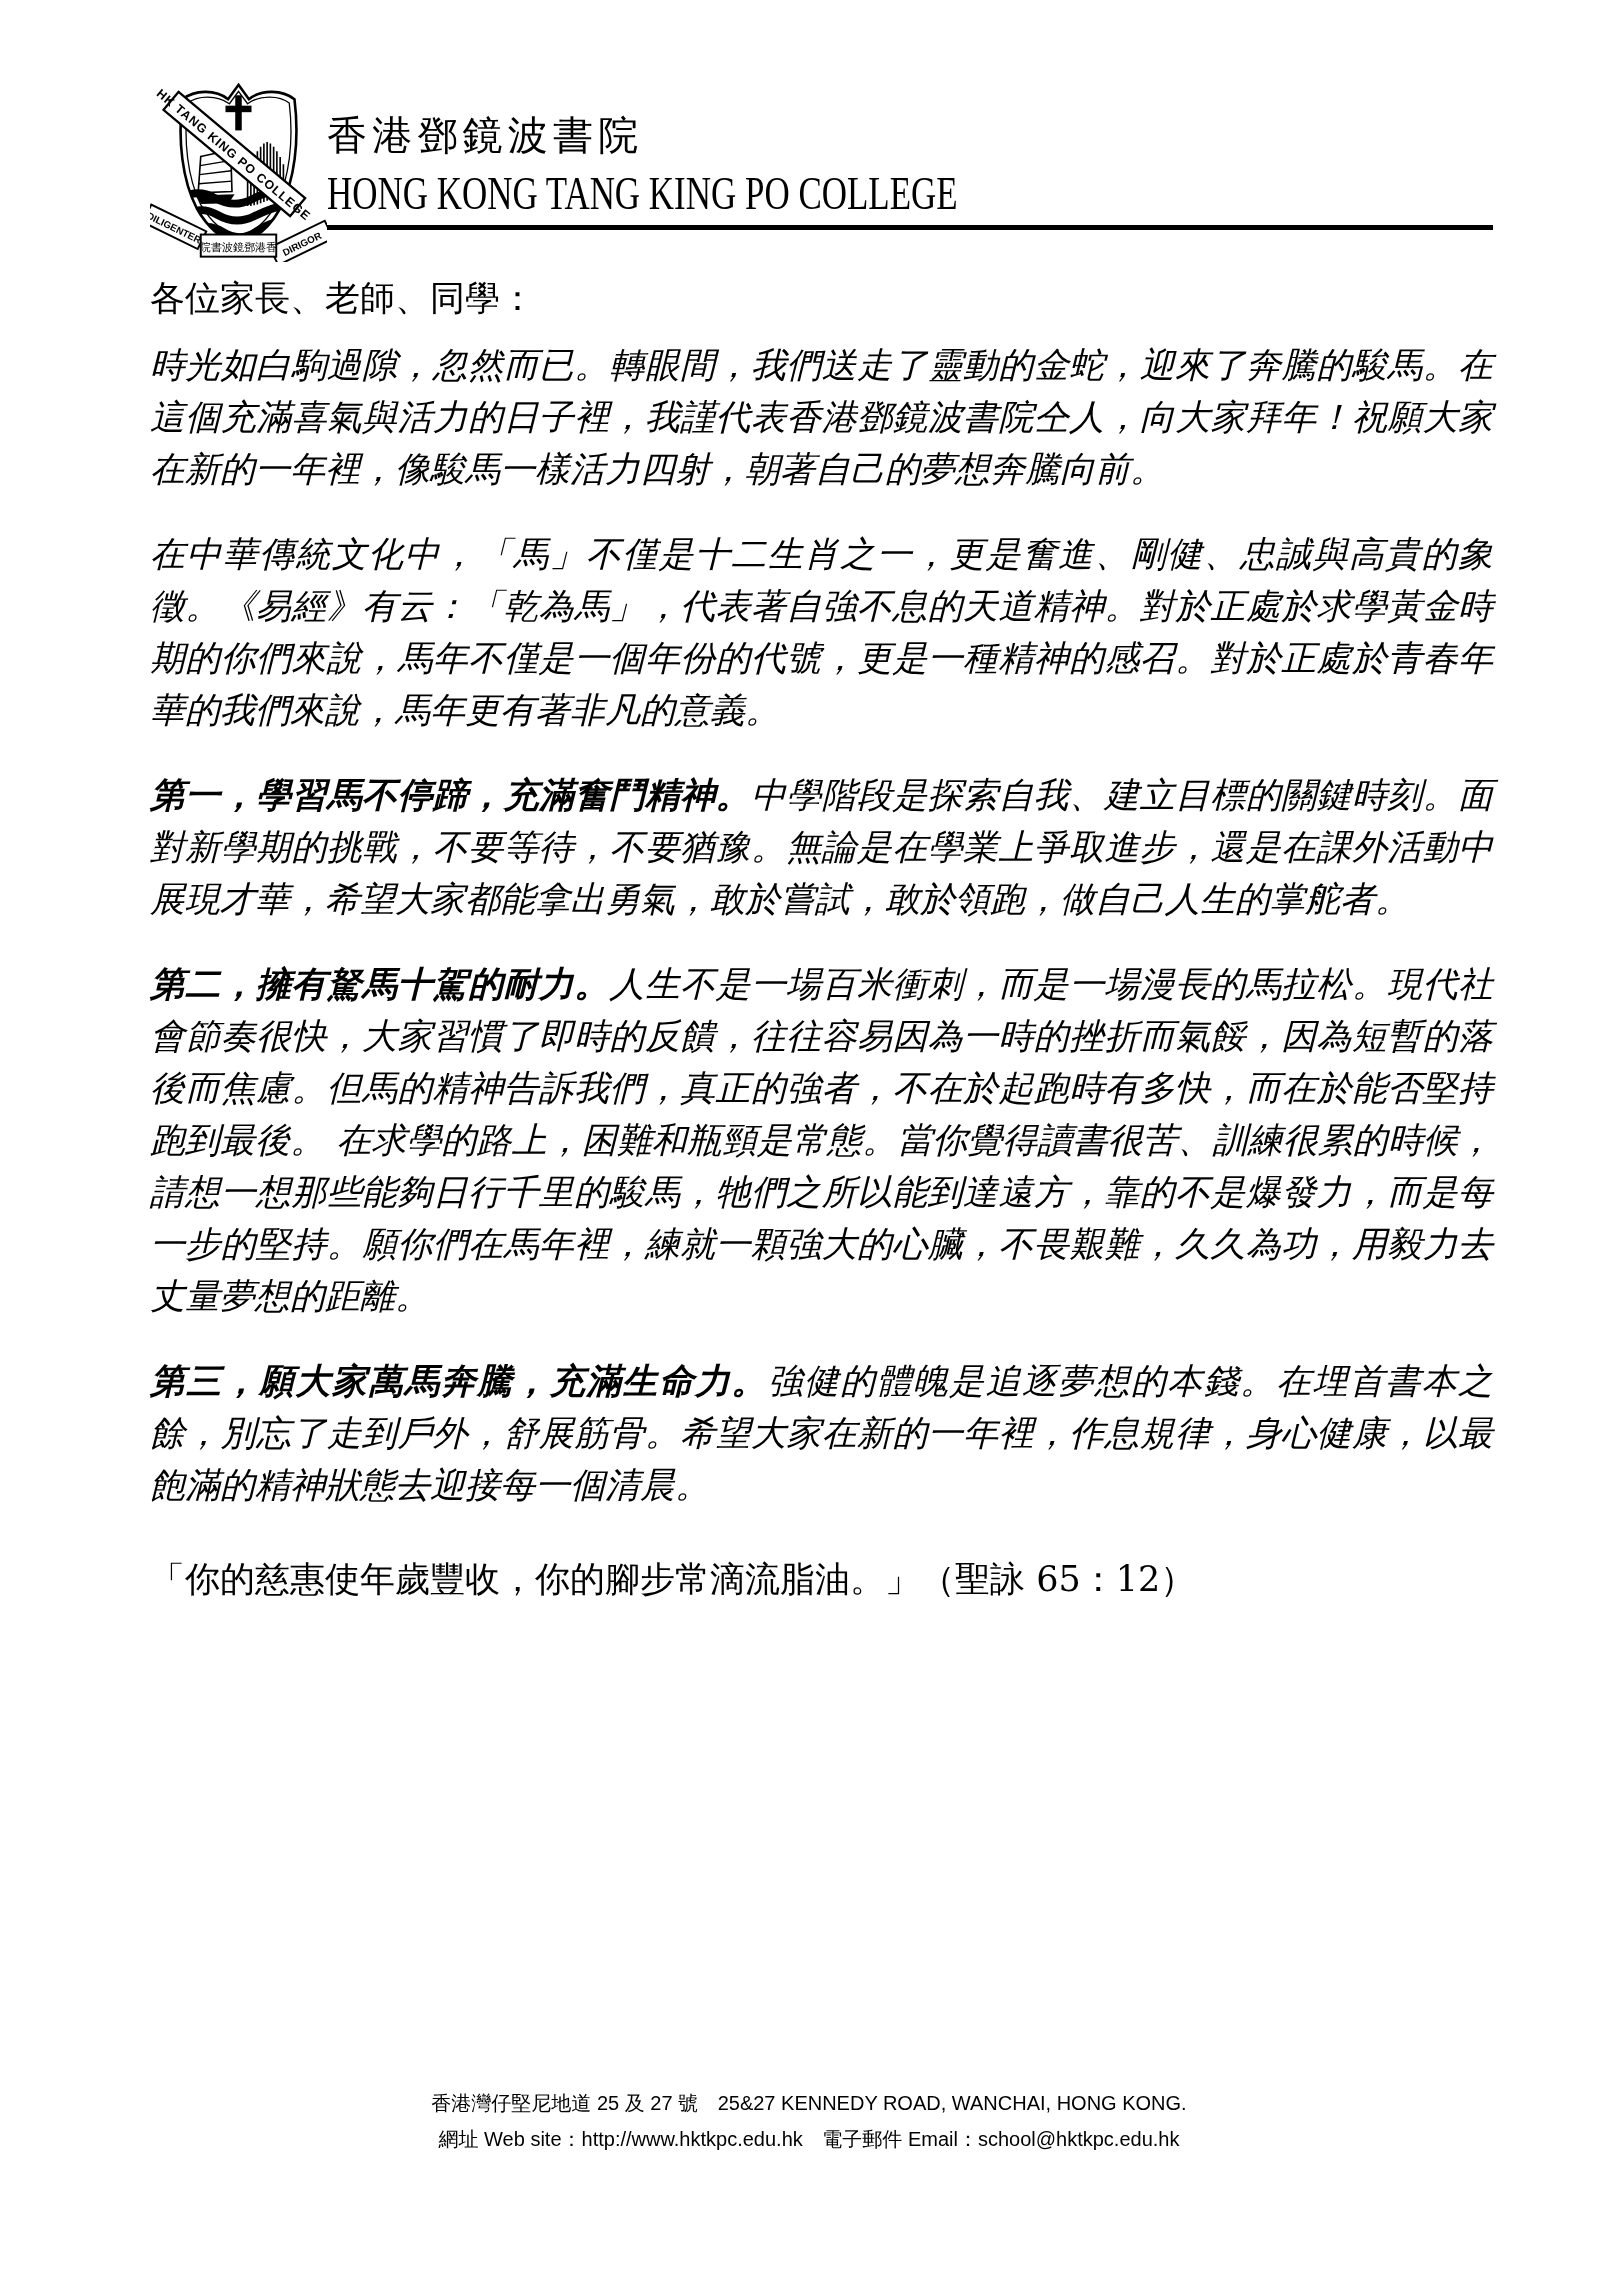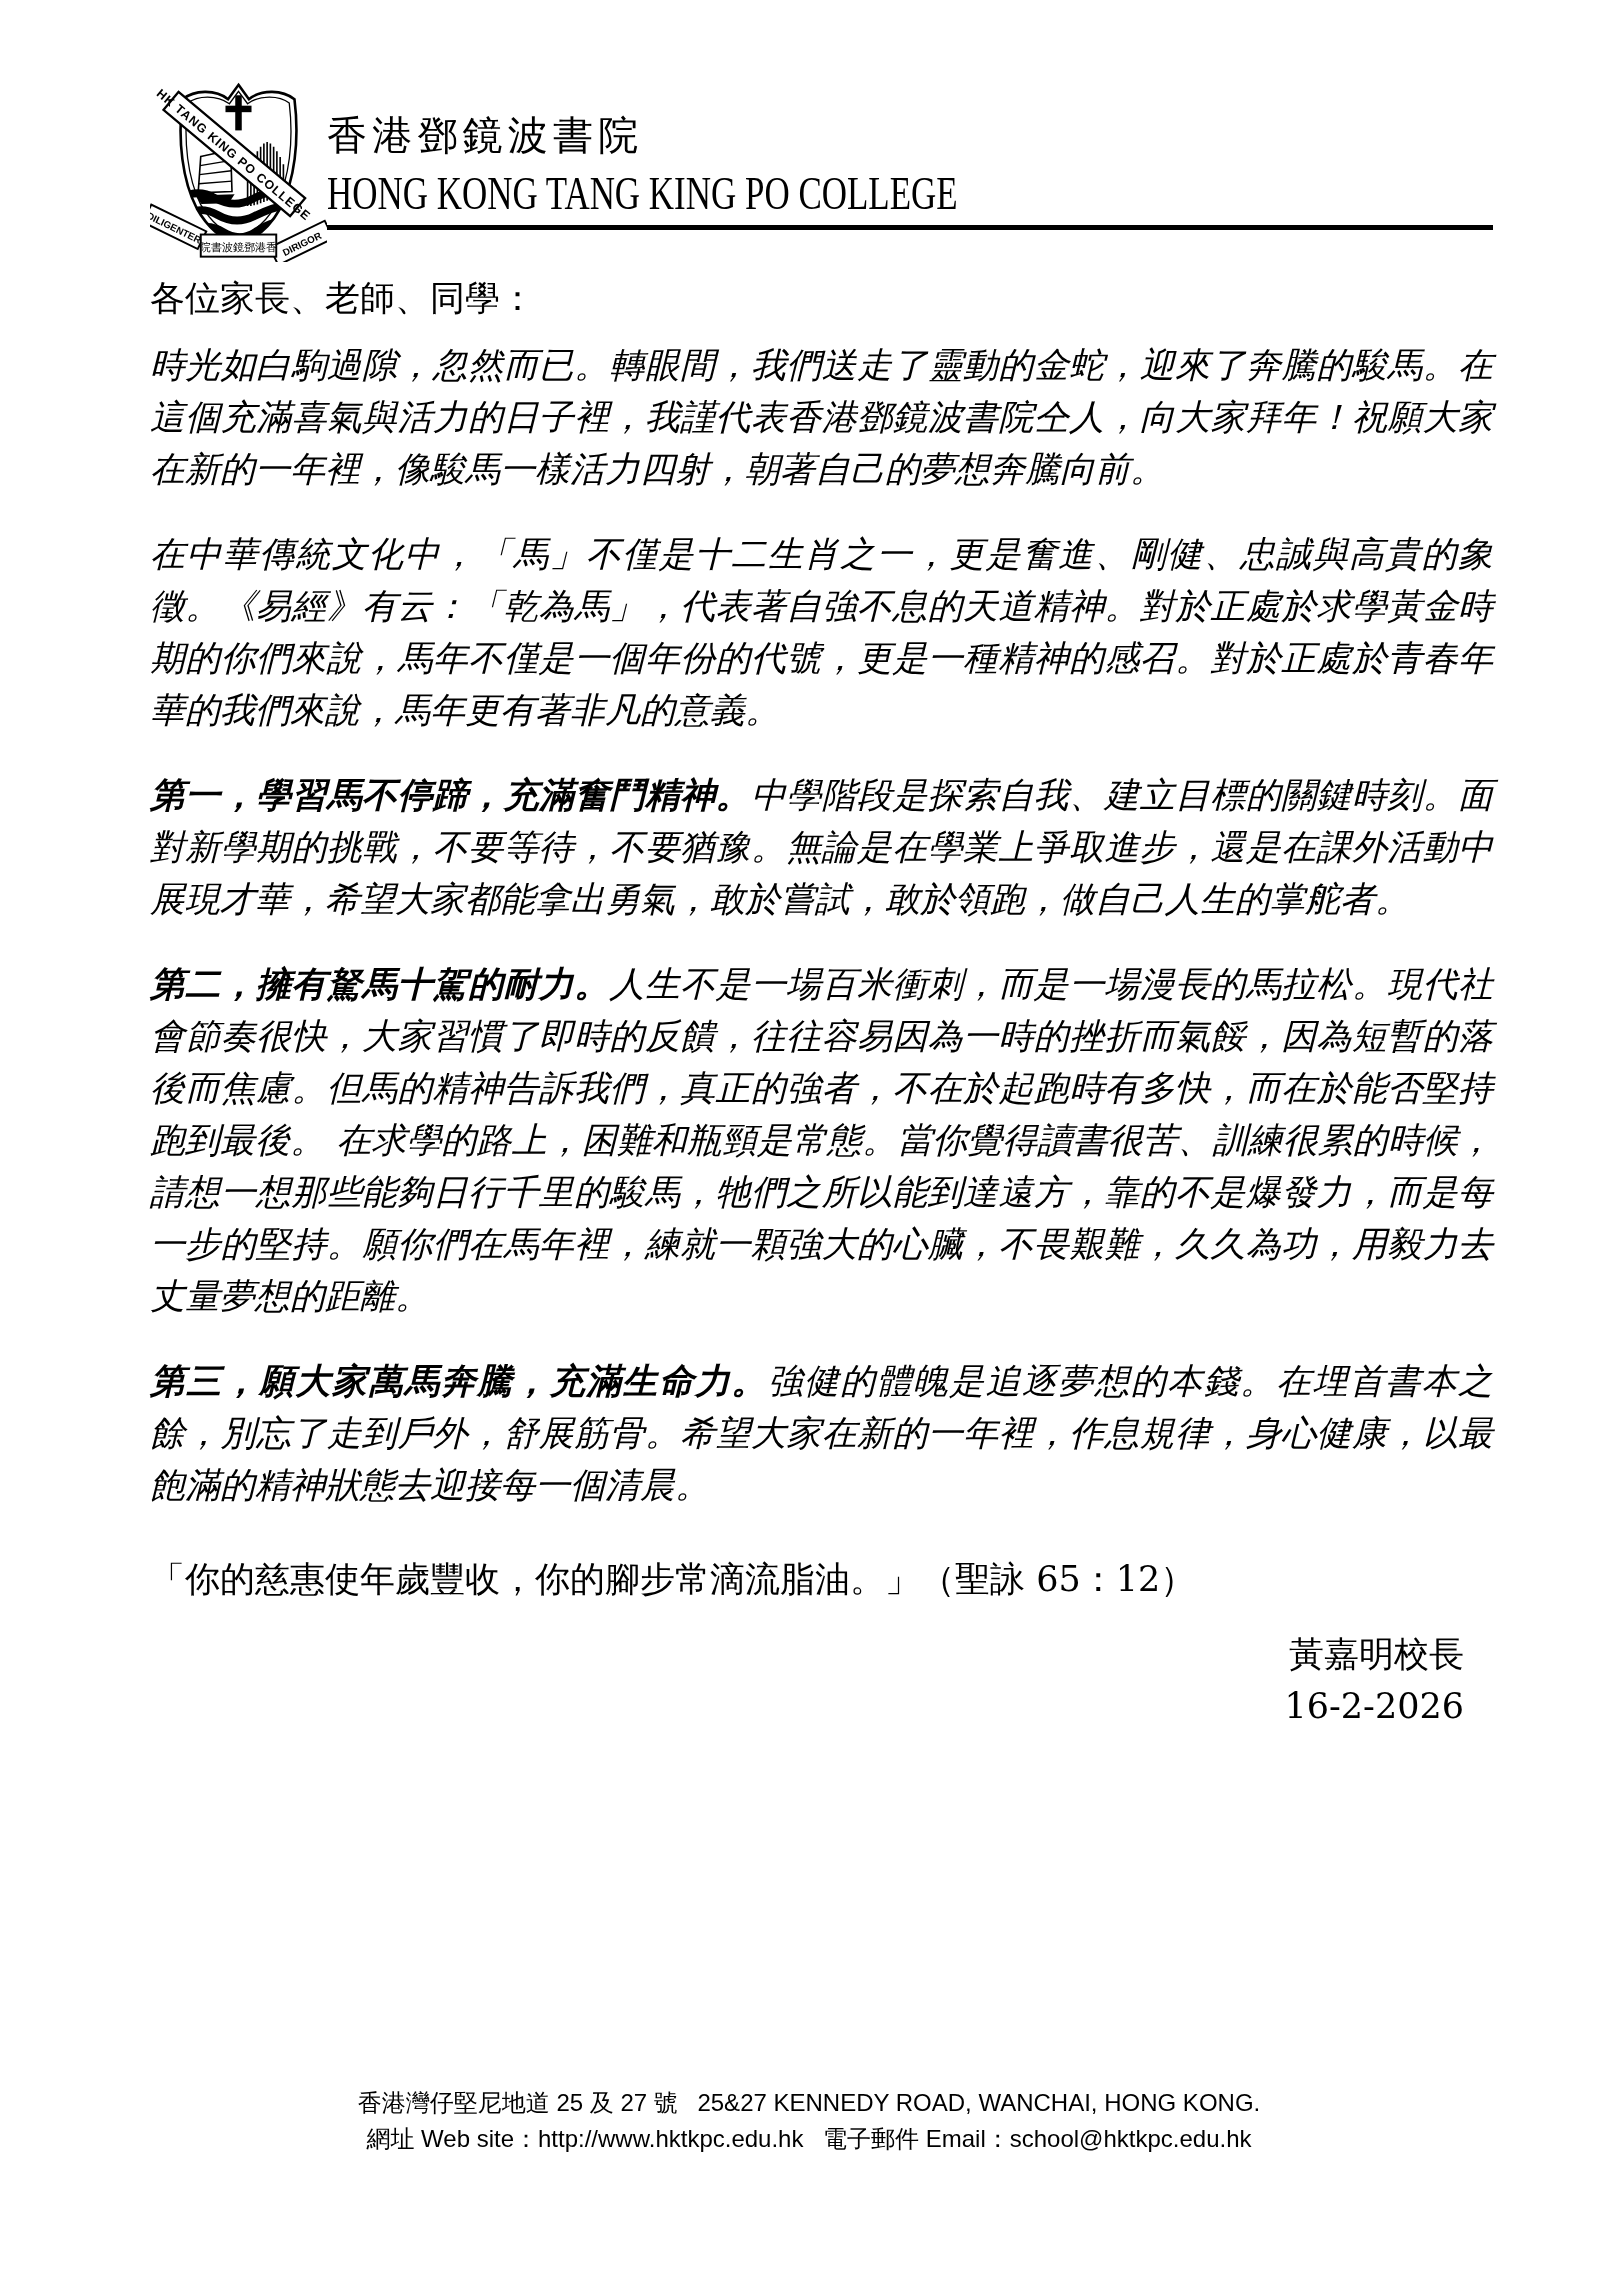--- a/index.html
+++ b/index.html
@@ -48,21 +48,21 @@
   .quote { margin-top: 42px; font-size: 35px; line-height: 52px; }
   .signature-block { margin-top: 23px; text-align: right; padding-right: 29px; font-size: 35px; line-height: 52px; }
 
   
   .footer {
     position: absolute;
     left: 0; right: 0;
     top: 2085px;
     text-align: center;
     font-family: "Liberation Sans", "DejaVu Sans", sans-serif;
-    font-size: 24px;
+    font-size: 20px;
     line-height: 36px;
     color: #000;
   }
   .footer .gap { display: inline-block; width: 19.6px; }
 </style>
 </head>
 <body>
 
 <div class="page">
 
@@ -147,24 +147,20 @@
   <div class="body-text">
     <div class="para"><b></b><span>時光如白駒過隙，忽然而已。轉眼間，我們送走了靈動的金蛇，迎來了奔騰的駿馬。在這個充滿喜氣與活力的日子裡，我謹代表香港鄧鏡波書院仝人，向大家拜年！祝願大家在新的一年裡，像駿馬一樣活力四射，朝著自己的夢想奔騰向前。</span></div>
     <div class="para"><b></b><span>在中華傳統文化中，「馬」不僅是十二生肖之一，更是奮進、剛健、忠誠與高貴的象徵。《易經》有云：「乾為馬」，代表著自強不息的天道精神。對於正處於求學黃金時期的你們來說，馬年不僅是一個年份的代號，更是一種精神的感召。對於正處於青春年華的我們來說，馬年更有著非凡的意義。</span></div>
     <div class="para"><b>第一，學習馬不停蹄，充滿奮鬥精神。</b><span>中學階段是探索自我、建立目標的關鍵時刻。面對新學期的挑戰，不要等待，不要猶豫。無論是在學業上爭取進步，還是在課外活動中展現才華，希望大家都能拿出勇氣，敢於嘗試，敢於領跑，做自己人生的掌舵者。</span></div>
     <div class="para"><b>第二，擁有駑馬十駕的耐力。</b><span>人生不是一場百米衝刺，而是一場漫長的馬拉松。現代社會節奏很快，大家習慣了即時的反饋，往往容易因為一時的挫折而氣餒，因為短暫的落後而焦慮。但馬的精神告訴我們，真正的強者，不在於起跑時有多快，而在於能否堅持跑到最後。 在求學的路上，困難和瓶頸是常態。當你覺得讀書很苦、訓練很累的時候，請想一想那些能夠日行千里的駿馬，牠們之所以能到達遠方，靠的不是爆發力，而是每一步的堅持。願你們在馬年裡，練就一顆強大的心臟，不畏艱難，久久為功，用毅力去丈量夢想的距離。</span></div>
     <div class="para"><b>第三，願大家萬馬奔騰，充滿生命力。</b><span>強健的體魄是追逐夢想的本錢。在埋首書本之餘，別忘了走到戶外，舒展筋骨。希望大家在新的一年裡，作息規律，身心健康，以最飽滿的精神狀態去迎接每一個清晨。</span></div>
   </div>
 
   <div class="quote">「你的慈惠使年歲豐收，你的腳步常滴流脂油。」（聖詠 65：12）</div>
 
-  <div class="signature-block">
-    <div>黃嘉明校長</div>
-    <div>16-2-2026</div>
-  </div>
 
   <div class="footer">
     <div>
       <span>香港灣仔堅尼地道 25 及 27 號</span><span class="gap"></span><span>25&amp;27 KENNEDY ROAD, WANCHAI, HONG KONG.</span>
     </div>
     <div>
       <span>網址 Web site：http://www.hktkpc.edu.hk</span><span class="gap"></span><span>電子郵件 Email：school@hktkpc.edu.hk</span>
     </div>
   </div>
 

